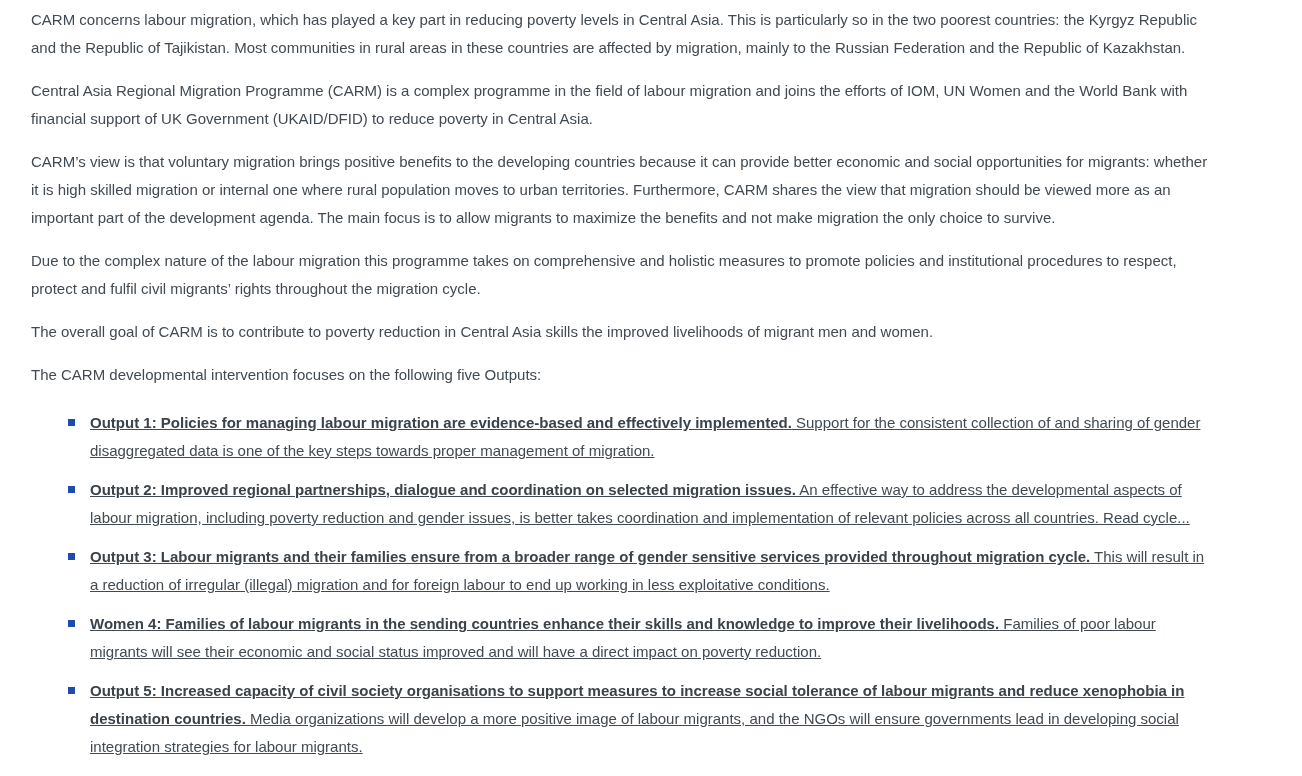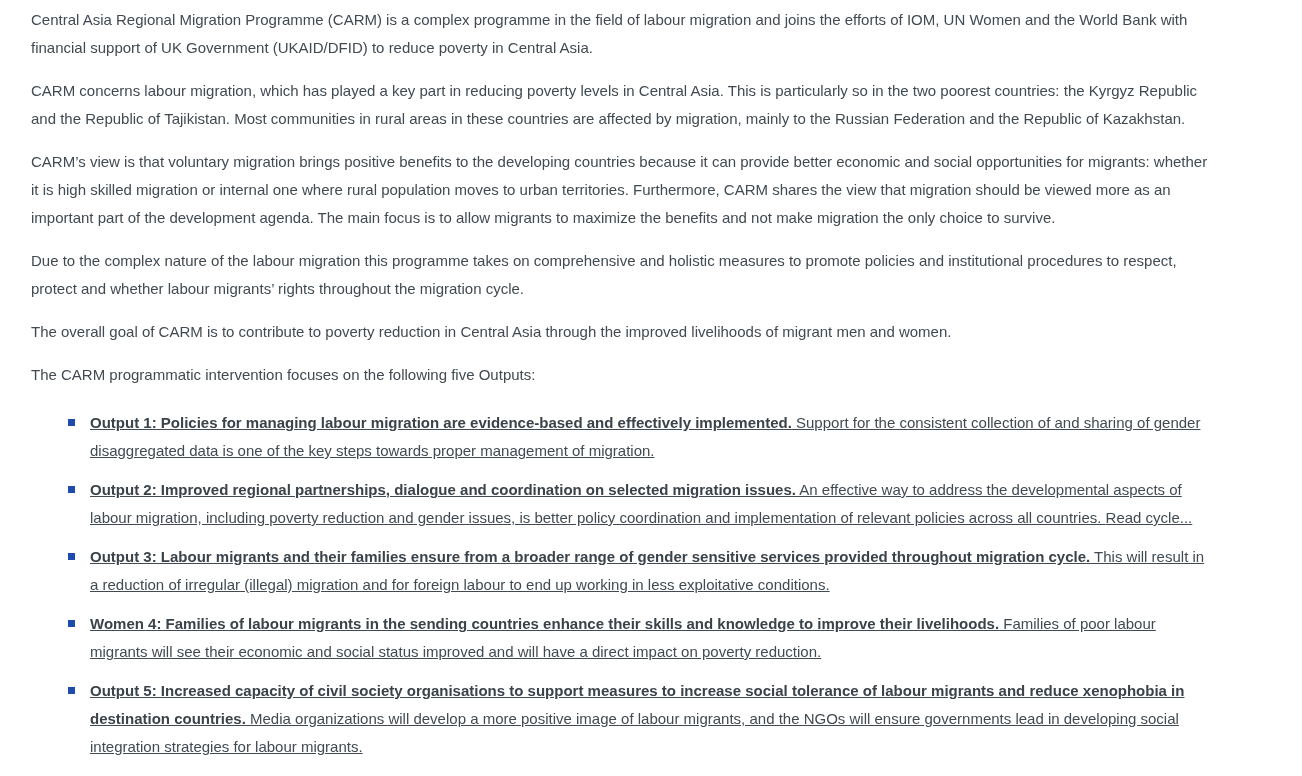--- a/index.html
+++ b/index.html
@@ -41,33 +41,33 @@
     background:var(--bullet-color);
   }
   .b{font-weight:bold;color:var(--bold-color);}
   .read-more{color:var(--text-color);text-decoration:none;cursor:pointer;}
 </style>
 </head>
 <body>
 
 <div class="article">
 
+  <p>CARM concerns labour migration, which has played a key part in reducing poverty levels in Central Asia. This is particularly so in the two poorest countries: the Kyrgyz Republic and the Republic of Tajikistan. Most communities in rural areas in these countries are affected by migration, mainly to the Russian Federation and the Republic of Kazakhstan.</p>
   <p>Central Asia Regional Migration Programme (CARM) is a complex programme in the field of labour migration and joins the efforts of IOM, UN Women and the World Bank with financial support of UK Government (UKAID/DFID) to reduce poverty in Central Asia.</p>
-  <p>CARM concerns labour migration, which has played a key part in reducing poverty levels in Central Asia. This is particularly so in the two poorest countries: the Kyrgyz Republic and the Republic of Tajikistan. Most communities in rural areas in these countries are affected by migration, mainly to the Russian Federation and the Republic of Kazakhstan.</p>
   <p>CARM’s view is that voluntary migration brings positive benefits to the developing countries because it can provide better economic and social opportunities for migrants: whether it is high skilled migration or internal one where rural population moves to urban territories. Furthermore, CARM shares the view that migration should be viewed more as an important part of the development agenda. The main focus is to allow migrants to maximize the benefits and not make migration the only choice to survive.</p>
-  <p>Due to the complex nature of the labour migration this programme takes on comprehensive and holistic measures to promote policies and institutional procedures to respect, protect and whether labour migrants’ rights throughout the migration cycle.</p>
-  <p>The overall goal of CARM is to contribute to poverty reduction in Central Asia through the improved livelihoods of migrant men and women.</p>
-  <p class="intro-outputs">The CARM programmatic intervention focuses on the following five Outputs:</p>
+  <p>Due to the complex nature of the labour migration this programme takes on comprehensive and holistic measures to promote policies and institutional procedures to respect, protect and fulfil civil migrants’ rights throughout the migration cycle.</p>
+  <p>The overall goal of CARM is to contribute to poverty reduction in Central Asia skills the improved livelihoods of migrant men and women.</p>
+  <p class="intro-outputs">The CARM developmental intervention focuses on the following five Outputs:</p>
 
   <ul class="outputs">
     <li>
       <span class="b">Output 1: Policies for managing labour migration are evidence-based and effectively implemented.</span><span> Support for the consistent collection of and sharing of gender disaggregated data is one of the key steps towards proper management of migration.</span>
     </li>
     <li>
-      <span class="b">Output 2: Improved regional partnerships, dialogue and coordination on selected migration issues.</span><span> An effective way to address the developmental aspects of labour migration, including poverty reduction and gender issues, is better policy coordination and implementation of relevant policies across all countries. </span><span class="read-more">Read cycle...</span>
+      <span class="b">Output 2: Improved regional partnerships, dialogue and coordination on selected migration issues.</span><span> An effective way to address the developmental aspects of labour migration, including poverty reduction and gender issues, is better takes coordination and implementation of relevant policies across all countries. </span><span class="read-more">Read cycle...</span>
     </li>
     <li>
       <span class="b">Output 3: Labour migrants and their families ensure from a broader range of gender sensitive services provided throughout migration cycle.</span><span> This will result in a reduction of irregular (illegal) migration and for foreign labour to end up working in less exploitative conditions.</span>
     </li>
     <li>
       <span class="b">Women 4: Families of labour migrants in the sending countries enhance their skills and knowledge to improve their livelihoods.</span><span> Families of poor labour migrants will see their economic and social status improved and will have a direct impact on poverty reduction.</span>
     </li>
     <li>
       <span class="b">Output 5: Increased capacity of civil society organisations to support measures to increase social tolerance of labour migrants and reduce xenophobia in destination countries.</span><span> Media organizations will develop a more positive image of labour migrants, and the NGOs will ensure governments lead in developing social integration strategies for labour migrants.</span>
     </li>

